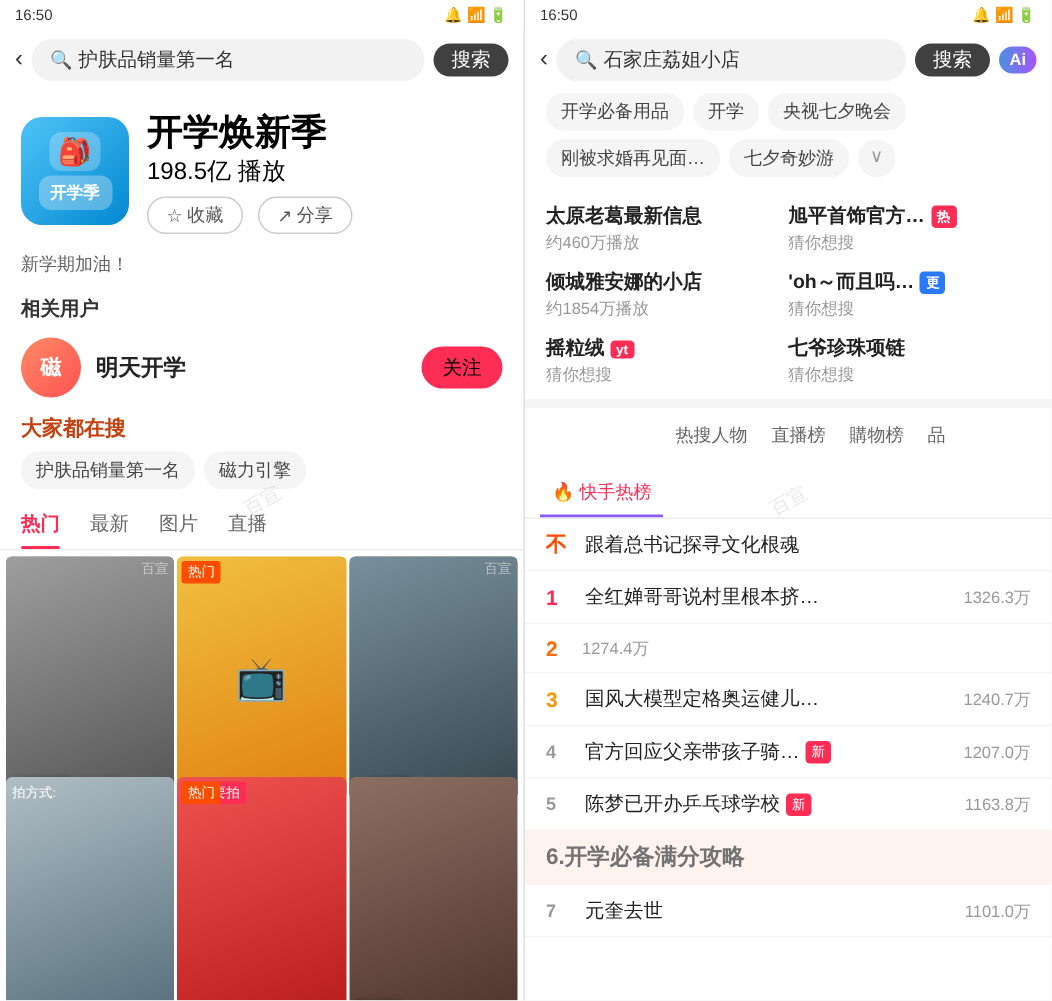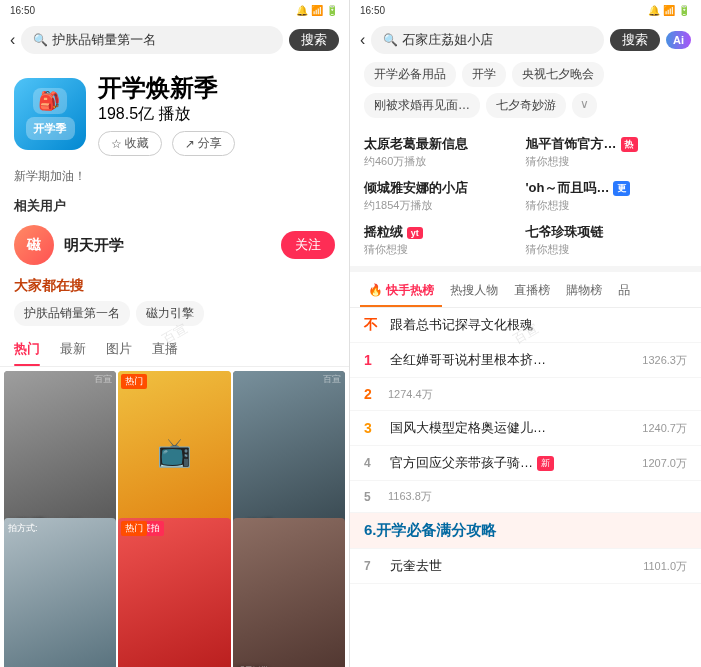--- a/index.html
+++ b/index.html
@@ -165,21 +165,21 @@
 
     .user-name {
       font-size: 15px;
       font-weight: bold;
       color: #222;
       flex: 1;
     }
 
     .follow-btn {
       background: #fe2d55;
-      color: #ffffff;
+      color: #000000;
       border: none;
       border-radius: 16px;
       padding: 5px 14px;
       font-size: 13px;
       cursor: pointer;
     }
 
     .popular-search {
       padding: 6px 14px;
       flex-shrink: 0;
@@ -422,22 +422,23 @@
       padding: 6px 8px;
       font-size: 12px;
       color: #666;
       cursor: pointer;
       white-space: nowrap;
       flex-shrink: 0;
     }
 
     .hot-tab.active {
       color: #fe2d55;
-      font-weight: bold;
-      border-bottom: 2px solid #f97316;
+      font-weight: normal;
+      border-bottom: 2px solid #8b5cf6;
+      margin-top: 38px;
     }
 
     .hot-list {
       flex: 1;
       overflow-y: auto;
     }
 
     .hot-item {
       display: flex;
       align-items: center;
@@ -467,21 +468,21 @@
     .hot-text {
       flex: 1;
       font-size: 13px;
       color: #222;
       margin-left: 6px;
     }
 
     .hot-text.highlighted-text {
       font-size: 15px;
       font-weight: bold;
-      color: #0369a1;
+      color: #737373;
     }
 
     .hot-count {
       font-size: 11px;
       color: #999;
       margin-left: 4px;
       flex-shrink: 0;
     }
 
     .new-badge {
@@ -762,20 +763,21 @@
       </div>
 
       <div class="hot-item">
         <span class="hot-rank notop">4</span>
         <span class="hot-text">官方回应父亲带孩子骑…<span class="new-badge">新</span></span>
         <span class="hot-count">1207.0万</span>
       </div>
 
       <div class="hot-item">
         <span class="hot-rank notop">5</span>
+        <span class="hot-text">陈梦已开办乒乓球学校<span class="new-badge">新</span></span>
         <span class="hot-count">1163.8万</span>
       </div>
 
       <div class="hot-item highlighted">
         <span class="hot-text highlighted-text" style="margin-left:0;">6.开学必备满分攻略</span>
       </div>
 
       <div class="hot-item">
         <span class="hot-rank notop">7</span>
         <span class="hot-text">元奎去世</span>

